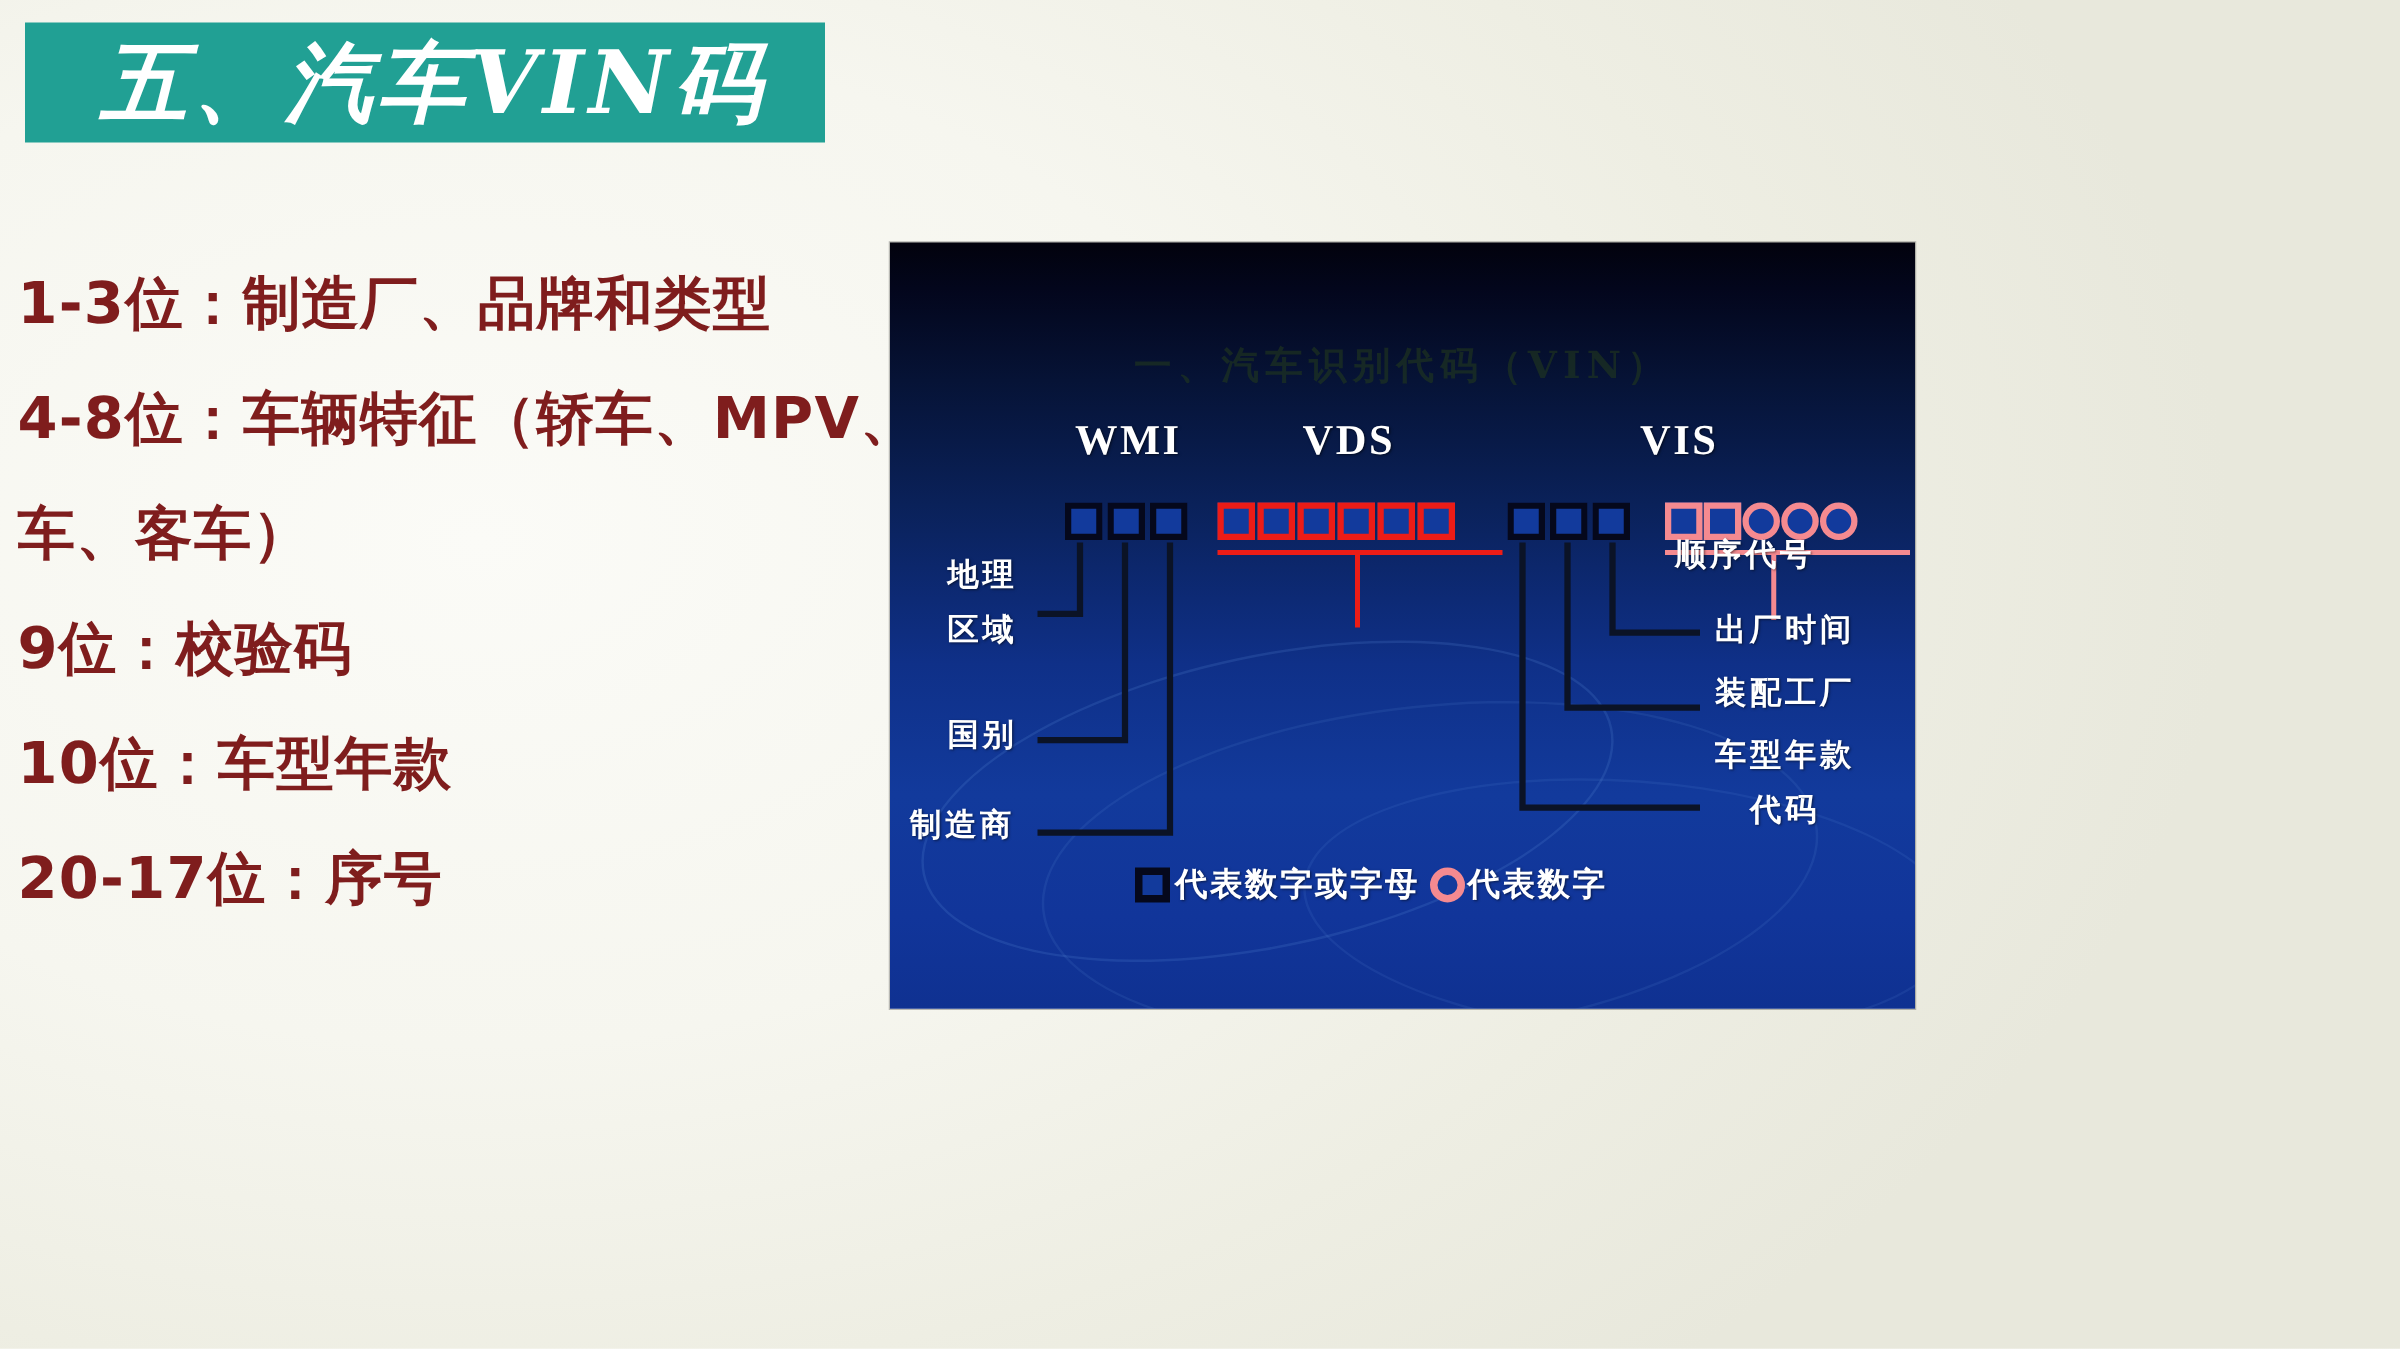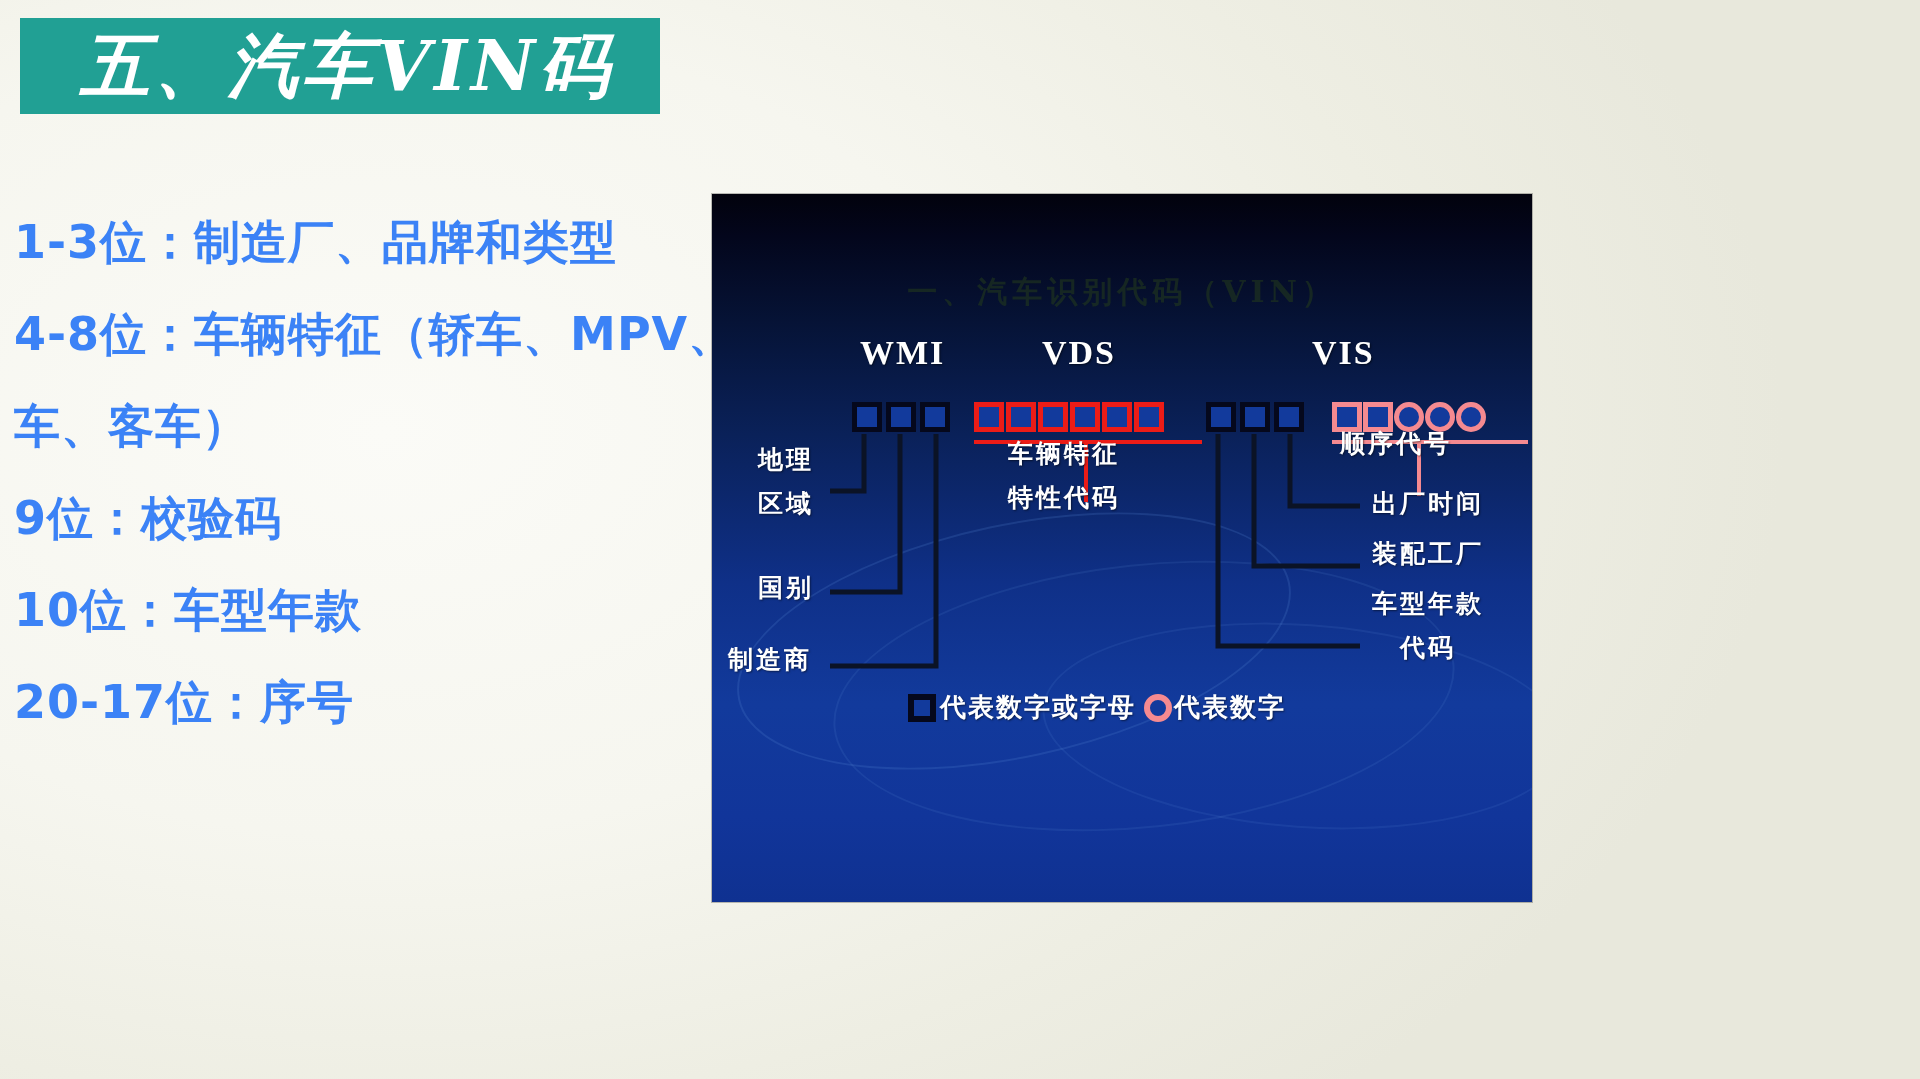--- a/index.html
+++ b/index.html
@@ -17,31 +17,31 @@
   }
   #title-text{
     color:#ffffff;font-size:70px;line-height:1;
     font-family:"DejaVu Serif", serif;font-style:italic;font-weight:700;
     padding-left:60px;letter-spacing:4px;white-space:nowrap;
   }
 
   
   #bullets{
     position:absolute;left:14px;top:196px;width:1000px;
-    color:#3b82f6;
+    color:#7f1d1d;
     font-size:46px;line-height:92px;font-weight:700;
     font-family:"DejaVu Sans", sans-serif;
     letter-spacing:1px;
     z-index:1;
   }
   .bullet-line{white-space:nowrap;}
 
   
   #diagram{
-    position:absolute;left:712px;top:194px;width:820px;height:708px;
+    position:absolute;left:712px;top:194px;width:820px;height:613px;
     background:linear-gradient(180deg,
       #02020d 0%, #03061c 6%, #061336 18%, #0a2159 34%,
       #0f3088 55%, #123a9c 72%, #11359a 88%, #0f3191 100%);
     overflow:hidden;
     z-index:2;
     box-shadow:0 0 0 1px rgba(0,0,0,.25);
   }
   
   .swirl{position:absolute;border:2px solid rgba(90,140,215,.20);border-radius:50%;}
   #swirl1{left:20px;top:330px;width:560px;height:230px;transform:rotate(-12deg);}
@@ -195,24 +195,20 @@
     <path d="M 578 240 L 578 312 L 648 312" stroke="#0b1326" stroke-width="5" fill="none"></path>
   </svg>
 
   <div class="dlabel" id="lb-geo">
     <div>地理</div>
     <div>区域</div>
   </div>
   <div class="dlabel" id="lb-country">国别</div>
   <div class="dlabel" id="lb-maker">制造商</div>
 
-  <div class="dlabel center" id="lb-vfeature">
-    <div>车辆特征</div>
-    <div>特性代码</div>
-  </div>
 
   <div class="dlabel" id="lb-seq">顺序代号</div>
   <div class="dlabel" id="lb-time">出厂时间</div>
   <div class="dlabel" id="lb-plant">装配工厂</div>
   <div class="dlabel center" id="lb-year">
     <div>车型年款</div>
     <div>代码</div>
   </div>
 
   <div id="legend">

